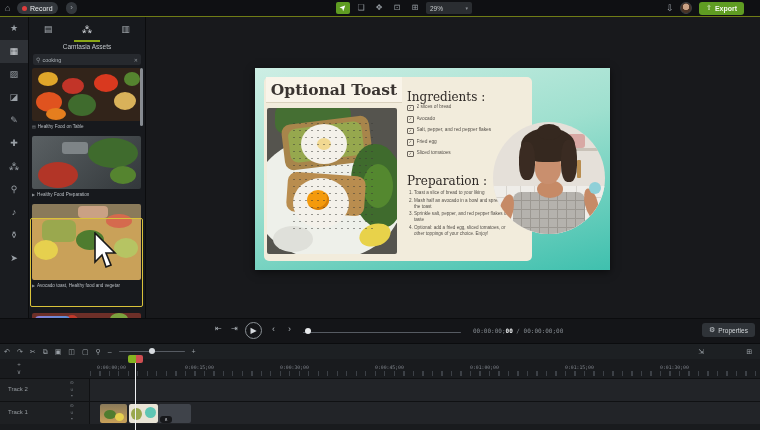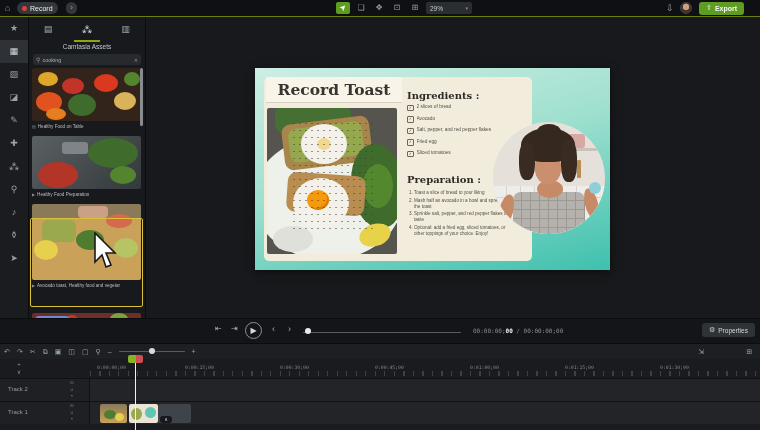--- a/index.html
+++ b/index.html
@@ -50,21 +50,21 @@
   .premium{position:absolute;left:3px;top:3px;height:8px;border-radius:5px;background:linear-gradient(90deg,#8a7fd6,#5a8fd6);display:flex;align-items:center;gap:1.5px;padding:0 4px;}
   .premium .st{font-size:4px;color:#ffe9a8;}
   .premium .tx{font-size:4.3px;font-weight:bold;color:#fff;letter-spacing:.3px;}
   
   .canvas{left:146px;top:17px;width:614px;height:301px;background:#18191c;}
   .slide{left:109px;top:51px;width:355px;height:202px;background:linear-gradient(165deg,#cdeee4 0%,#9fe0cf 45%,#3fc0ae 100%);box-shadow:0 2px 8px rgba(0,0,0,.55);overflow:hidden;}
   .card{position:absolute;left:9px;top:9px;width:268px;height:184px;background:#f2ecdc;border-radius:5px;}
   .stitle{position:absolute;left:11px;top:9px;width:136px;height:25px;background:#f9f4e9;border-bottom:1px solid #d9d1bd;
           font-family:"DejaVu Serif","Liberation Serif",serif;font-weight:bold;font-size:15.5px;line-height:25px;text-align:center;color:#3a3431;}
   .photo{position:absolute;left:12px;top:40px;width:130px;height:146px;background:#55544e;border-radius:2px;overflow:hidden;}
-  .shead{position:absolute;font-family:"DejaVu Serif","Liberation Serif",serif;font-weight:bold;font-size:10px;color:#2f2a27;}
+  .shead{position:absolute;font-family:"DejaVu Serif","Liberation Serif",serif;font-weight:normal;font-size:12px;color:#2f2a27;}
   .ing{position:absolute;left:152px;top:36px;width:112px;}
   .ingrow{display:flex;align-items:flex-start;gap:3px;margin-bottom:4.5px;}
   .cb{width:4.5px;height:4.5px;border:.7px solid #6b655d;border-radius:1px;font-size:3.6px;line-height:4.5px;text-align:center;color:#4c463f;flex:none;margin-top:.5px;}
   .ingtx{font-size:4.8px;color:#55504a;white-space:nowrap;overflow:hidden;max-width:104px;}
   .instr{position:absolute;left:152px;top:122px;width:110px;}
   .instr ol{margin:0;padding-left:7px;}
   .instr li{font-size:4.6px;line-height:6px;color:#55504a;margin-bottom:1.5px;}
   .circle{position:absolute;left:238px;top:54px;width:112px;height:112px;border-radius:50%;overflow:hidden;background:#e5e0d9;}
   
   .transport{left:0;top:318px;width:760px;height:25px;background:#141518;border-top:1px solid #0b0c0e;}
@@ -226,21 +226,21 @@
     <div class="abs scroll"></div>
   </div>
 
   <svg class="abs cursor" style="left:93px;top:232px" width="28" height="40" viewBox="0 0 28 40">
     <polygon points="2,1 2,30 9,23 13,35 18,33 13,21 22,21" fill="#ffffff" stroke="#1a1a1a" stroke-width="1.6"></polygon>
   </svg>
 
   <div class="abs canvas">
     <div class="abs slide">
       <div class="card"></div>
-      <div class="stitle">Record Toast</div>
+      <div class="stitle">Optional Toast</div>
 
       <div class="photo">
         <div class="blob" style="left:-14px;top:28px;width:150px;height:124px;background:#eef0ea;"></div>
         <div class="blob" style="left:8px;top:-4px;width:76px;height:30px;background:#456f33;border-radius:10px;"></div>
         <div class="blob" style="left:16px;top:12px;width:88px;height:46px;background:#a8854b;border-radius:9px;transform:rotate(-7deg);"></div>
         <div class="blob" style="left:22px;top:17px;width:74px;height:34px;background:#96a84e;border-radius:8px;transform:rotate(-7deg);"></div>
         <div class="blob" style="left:84px;top:36px;width:52px;height:84px;background:#3f6b2d;border-radius:45% 55% 40% 60%;"></div>
         <div class="blob" style="left:96px;top:56px;width:30px;height:44px;background:#54882f;"></div>
         <div class="blob" style="left:34px;top:16px;width:46px;height:40px;background:#f4f1ea;"></div>
         <div class="blob" style="left:50px;top:30px;width:14px;height:12px;background:#f0d27a;opacity:.8;"></div>

